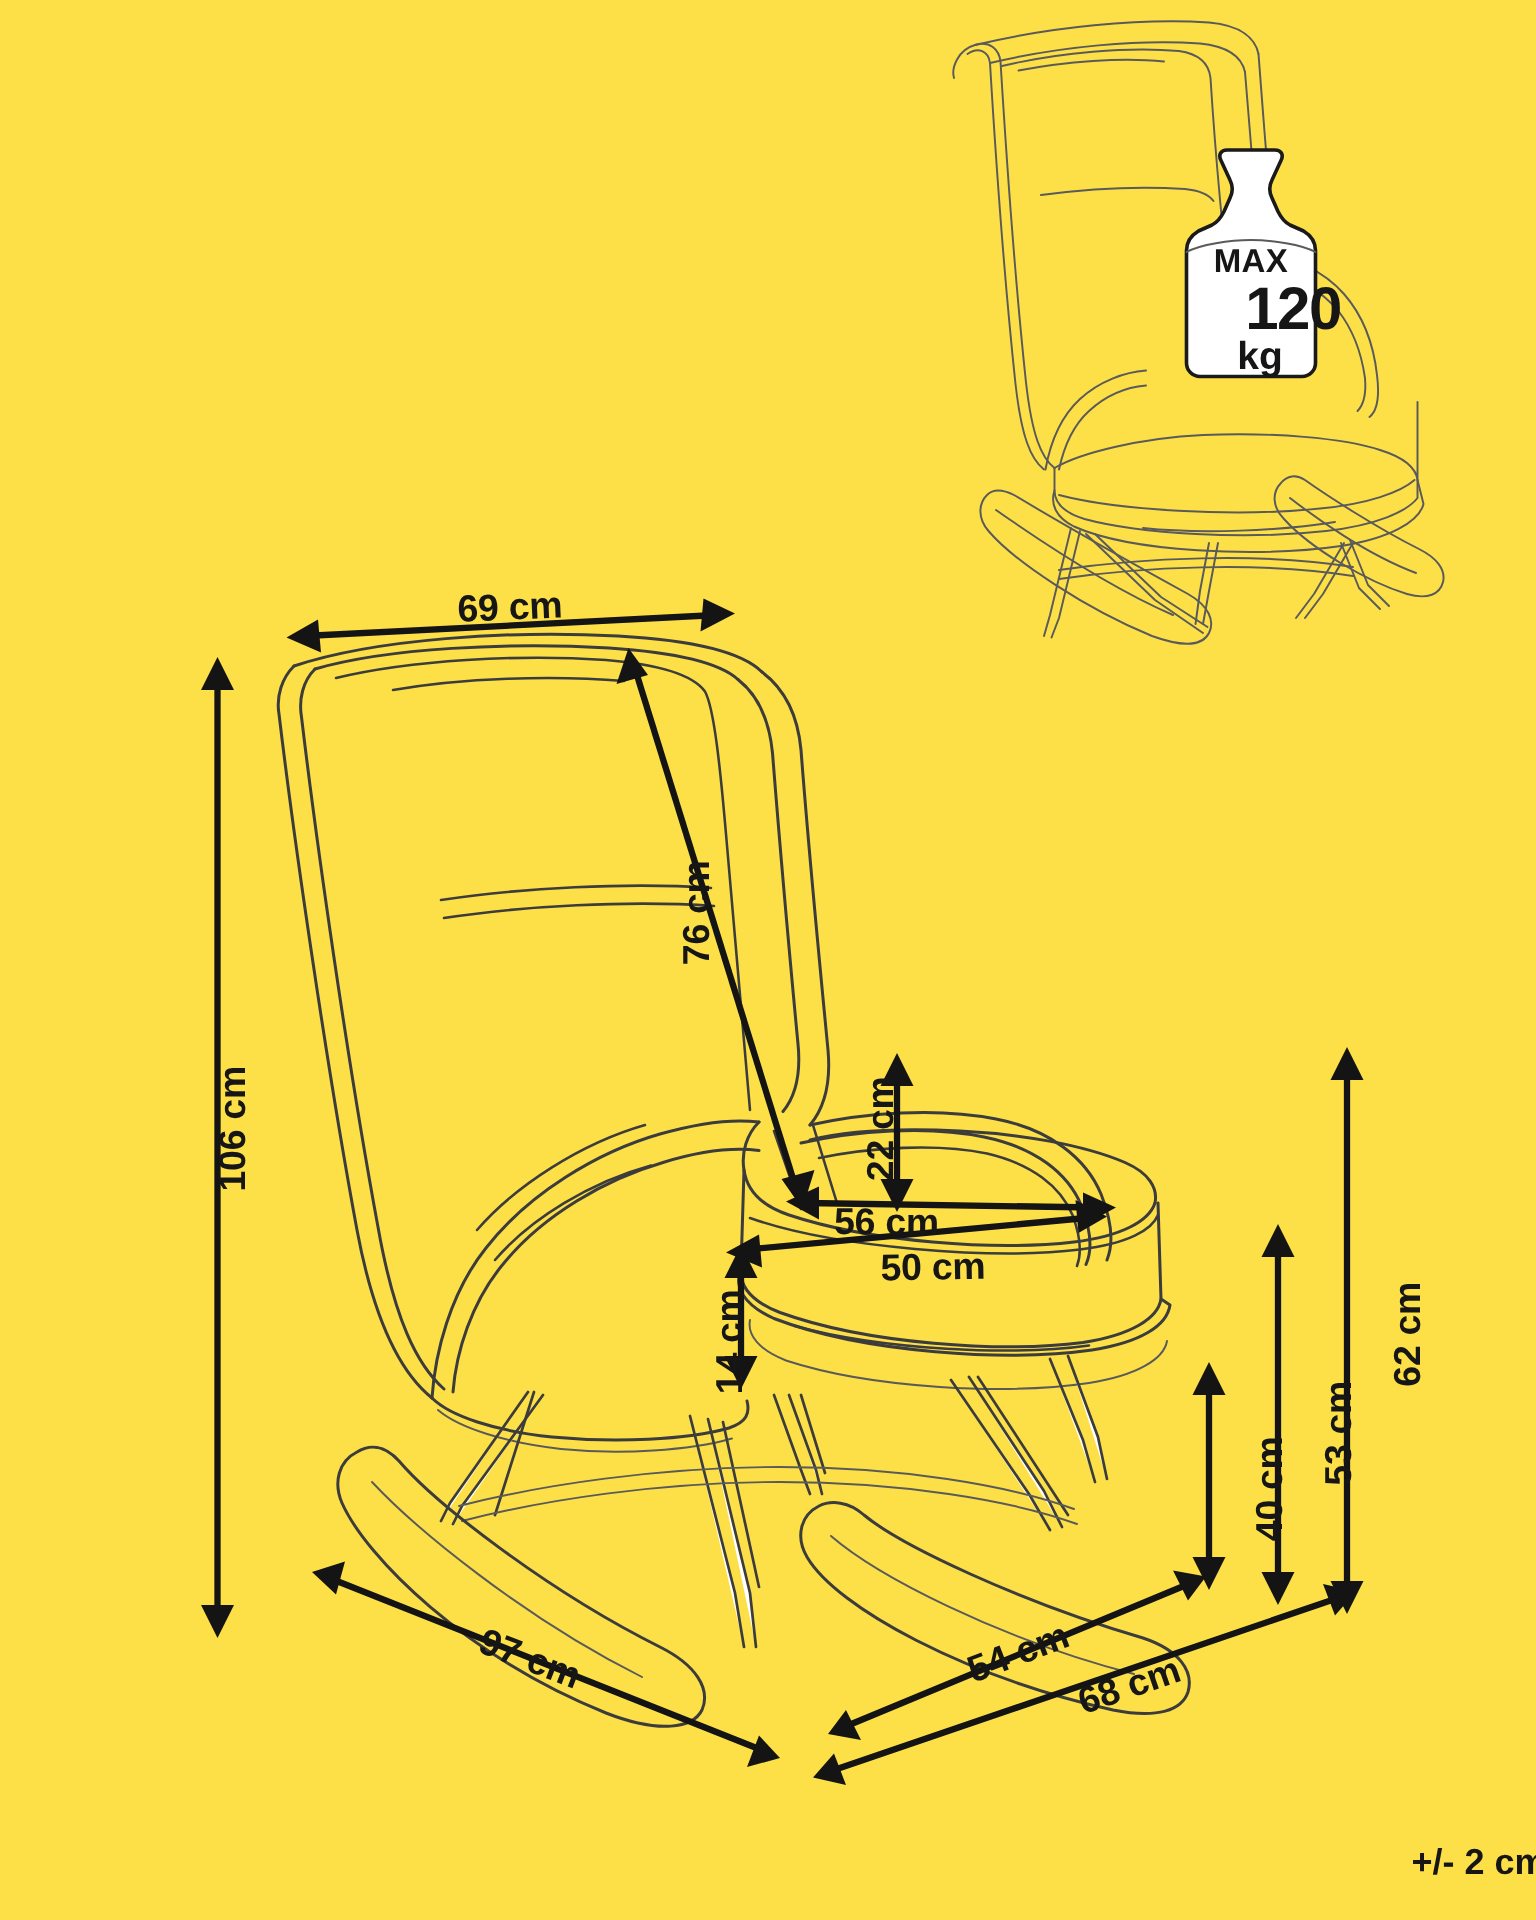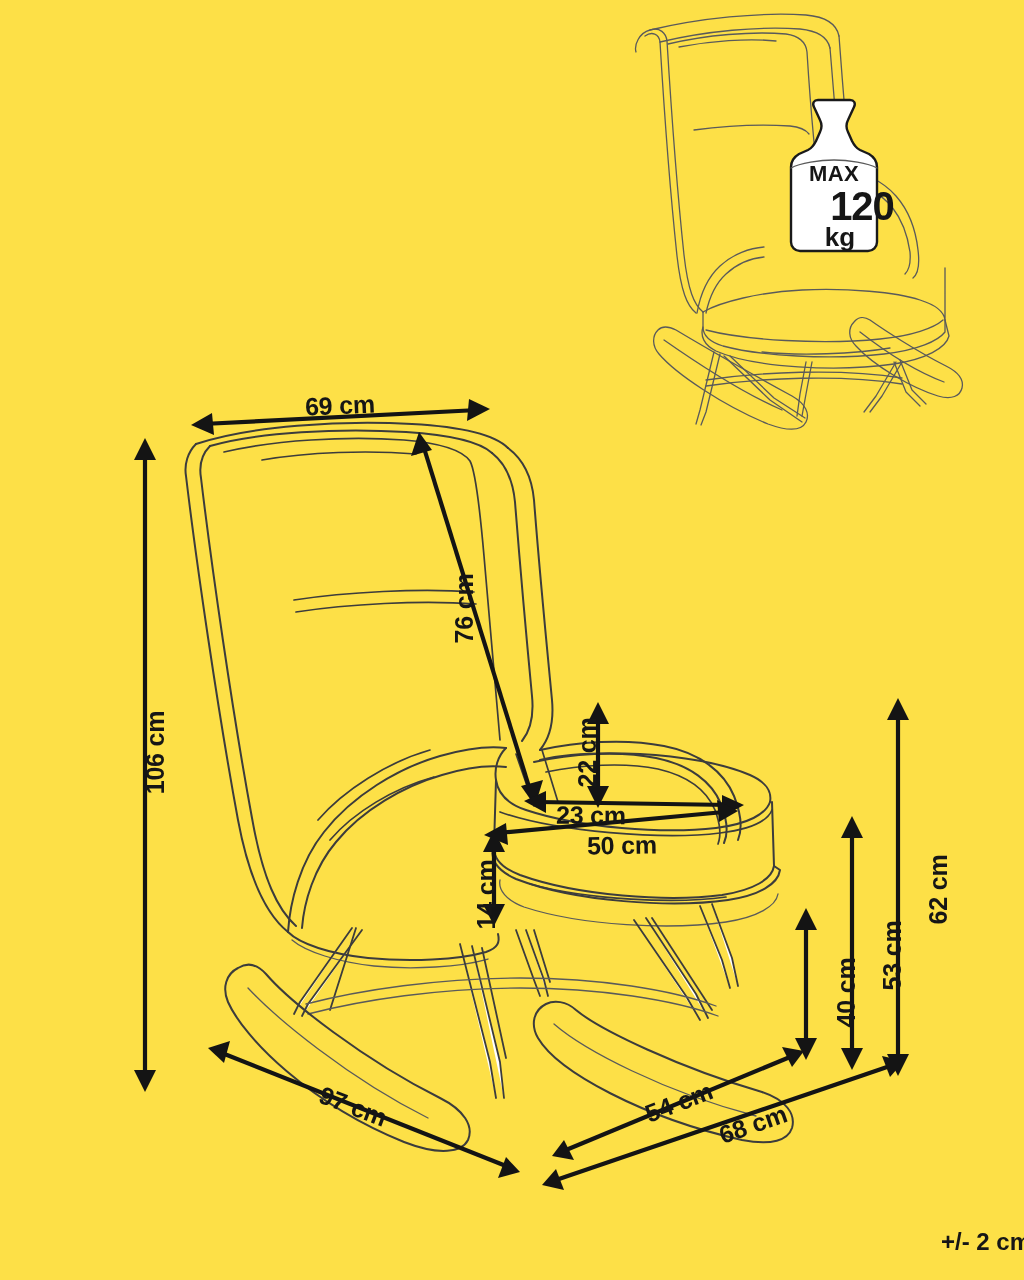--- a/index.html
+++ b/index.html
@@ -384,21 +384,21 @@
   </svg>
 
   <div class="dim-label" style="left:305px; top:393px; transform:rotate(-2.5deg);">69 cm</div>
 
   <div class="dim-label" style="left:114px; top:740px; transform:rotate(-90deg);">106 cm</div>
 
   <div class="dim-label" style="left:430px; top:596px; transform:rotate(-90deg);">76 cm</div>
 
   <div class="dim-label" style="left:553px; top:740px; transform:rotate(-90deg);">22 cm</div>
 
-  <div class="dim-label" style="left:556px; top:803px; transform:rotate(0.5deg);">23 cm</div>
+  <div class="dim-label" style="left:556px; top:803px; transform:rotate(0.5deg);">56 cm</div>
 
   <div class="dim-label" style="left:587px; top:833px; transform:rotate(-1deg);">50 cm</div>
 
   <div class="dim-label" style="left:452px; top:882px; transform:rotate(-90deg);">14 cm</div>
 
   <div class="dim-label" style="left:318px; top:1094px; transform:rotate(21deg);">97 cm</div>
 
   <div class="dim-label" style="left:644px; top:1090px; transform:rotate(-21deg);">54 cm</div>
 
   <div class="dim-label" style="left:718px; top:1112px; transform:rotate(-19deg);">68 cm</div>

